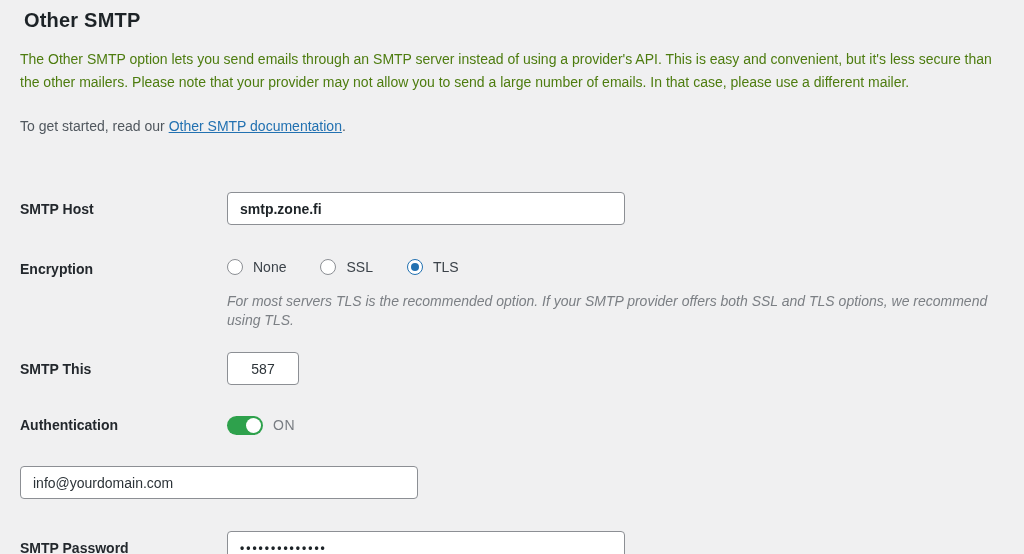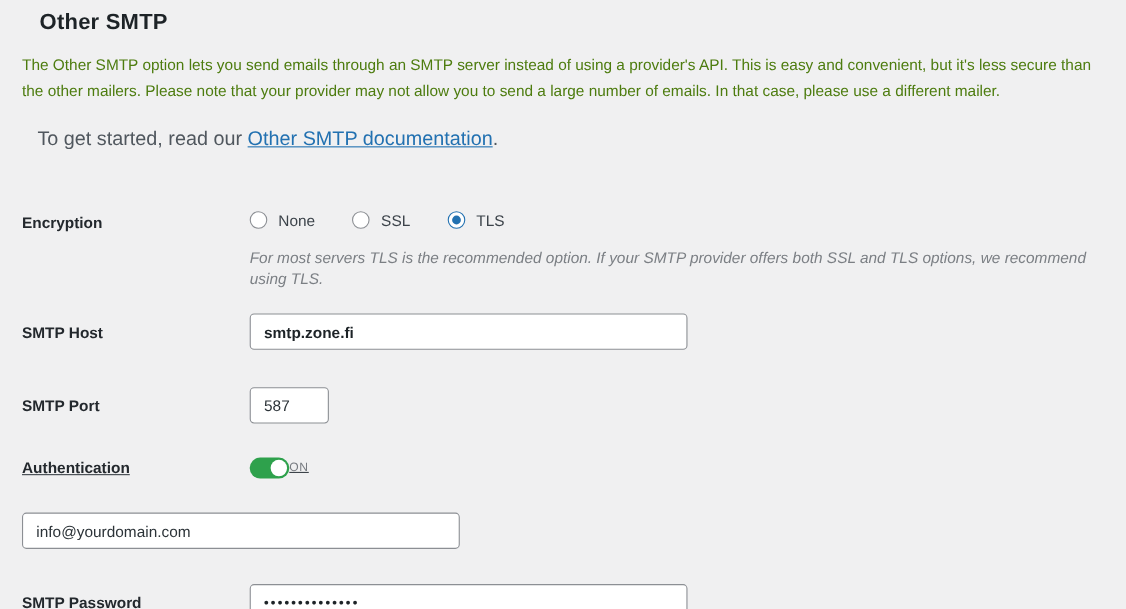--- a/index.html
+++ b/index.html
@@ -16,53 +16,53 @@
     font-family: "Liberation Sans", sans-serif;
     color: #3c434a;
     overflow: hidden;
   }
   .page { padding: 9px 20px 0 20px; }
 
   h1.page-title {
     font-size: 20px;
     font-weight: 700;
     color: #1d2327;
-    margin: 0 0 16px 16px;
+    margin: 0 0 16px 4px;
     letter-spacing: 0.2px;
   }
   .desc {
     font-size: 14px;
     line-height: 23px;
     color: #4d7c0f;
     margin: 0 0 22px 0;
     max-width: 990px;
   }
   .get-started {
-    font-size: 18px;
+    font-size: 14px;
     line-height: 20px;
     color: #50575e;
-    margin: 14px;
+    margin: 0;
   }
   a.doc-link {
     color: var(--accent);
     text-decoration: underline;
     cursor: pointer;
   }
 
   .settings-form { margin-top: 56px; }
 
   .row {
     display: flex;
     align-items: center;
     margin-bottom: 30px;
   }
   .row.align-top { align-items: flex-start; }
   .row-host { margin-bottom: 34px; }
   .row-encryption { margin-bottom: 22px; }
-  .row-auth { margin-bottom: 31px; text-decoration: underline; }
+  .row-auth { margin-bottom: 31px; }
   .row-username { margin-bottom: 32px; }
   .row-password { margin-bottom: 0; }
 
   .field-label {
     flex: 0 0 207px;
     width: 207px;
     font-size: 14px;
     font-weight: 700;
     color: #23282d;
     line-height: 20px;
@@ -77,21 +77,21 @@
     padding: 0 12px;
     font-size: 14px;
     font-family: "Liberation Sans", sans-serif;
     color: #2c3338;
     outline: none;
   }
   .text-input.host-input {
     font-weight: 700;
     color: #1d2327;
   }
-  .text-input.port-input { width: 72px; }
+  .text-input.port-input { width: 72px; text-align: center; }
   .text-input.password-input {
     font-size: 12px;
     font-weight: 700;
     letter-spacing: 2px;
     color: #1d2327;
   }
 
   .radio-group { display: flex; align-items: center; }
   .radio-option {
     display: inline-flex;
@@ -137,37 +137,45 @@
   .toggle-knob {
     position: absolute;
     top: 2px;
     right: 2px;
     width: 15px;
     height: 15px;
     border-radius: 50%;
     background: #ffffff;
   }
   .toggle-state {
-    font-size: 11px;
+    margin-left: 10px;
+    font-size: 14px;
     color: #787c82;
     letter-spacing: 0.6px;
   }
 </style>
 </head>
 <body>
 
 <div class="page">
 
   <h1 class="page-title">Other SMTP</h1>
 
   <p class="desc">The Other SMTP option lets you send emails through an SMTP server instead of using a provider's API. This is easy and convenient, but it's less secure than the other mailers. Please note that your provider may not allow you to send a large number of emails. In that case, please use a different mailer.</p>
 
   <p class="get-started"><span>To get started, read our </span><a class="doc-link" href="#">Other SMTP documentation</a><span>.</span></p>
 
   <div class="settings-form">
+
+    <div class="row row-host">
+      <div class="field-label">SMTP Host</div>
+      <div class="field">
+        <input type="text" class="text-input host-input" value="smtp.zone.fi" style="">
+      </div>
+    </div>
 
     <div class="row row-encryption align-top">
       <div class="field-label">Encryption</div>
       <div class="field">
         <div class="radio-group">
           <label class="radio-option">
             <span class="radio-circle">
                 <span class="radio-dot"></span>
               </span>
             <span class="radio-text">None</span>
@@ -182,29 +190,22 @@
             <span class="radio-circle">
                 <span class="radio-dot"></span>
               </span>
             <span class="radio-text">TLS</span>
           </label>
         </div>
         <div class="encryption-note">For most servers TLS is the recommended option. If your SMTP provider offers both SSL and TLS options, we recommend using TLS.</div>
       </div>
     </div>
 
-    <div class="row row-host">
-      <div class="field-label">SMTP Host</div>
-      <div class="field">
-        <input type="text" class="text-input host-input" value="smtp.zone.fi" style="">
-      </div>
-    </div>
-
     <div class="row row-port">
-      <div class="field-label">SMTP Port</div>
+      <div class="field-label">SMTP This</div>
       <div class="field">
         <input type="text" class="text-input port-input" value="587" style="">
       </div>
     </div>
 
     <div class="row row-auth">
       <div class="field-label">Authentication</div>
       <div class="field toggle-wrap">
         <span class="toggle on">
             <span class="toggle-knob"></span>

